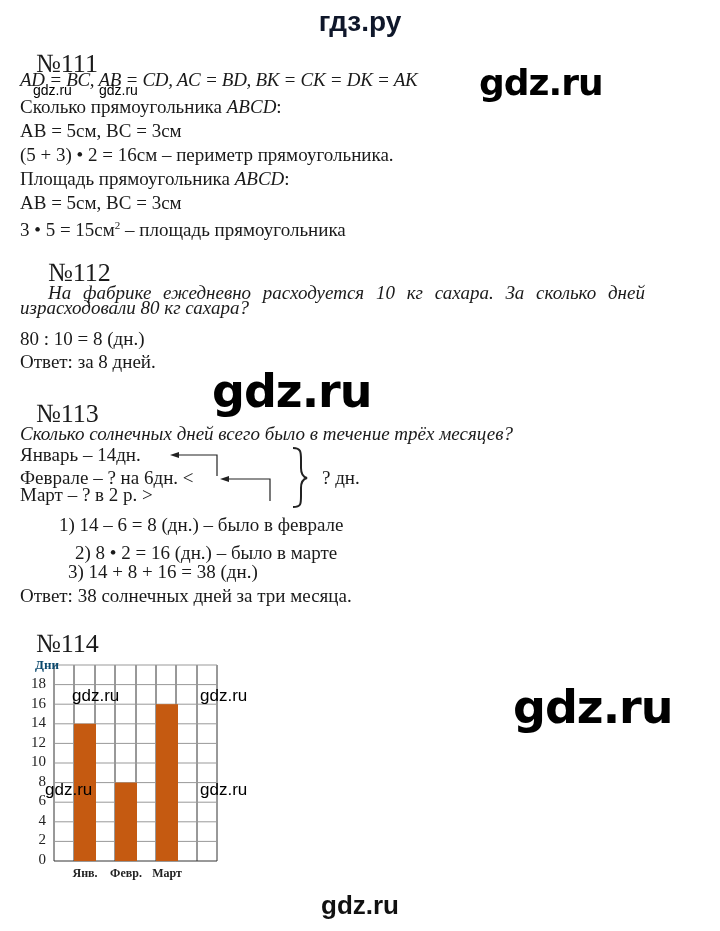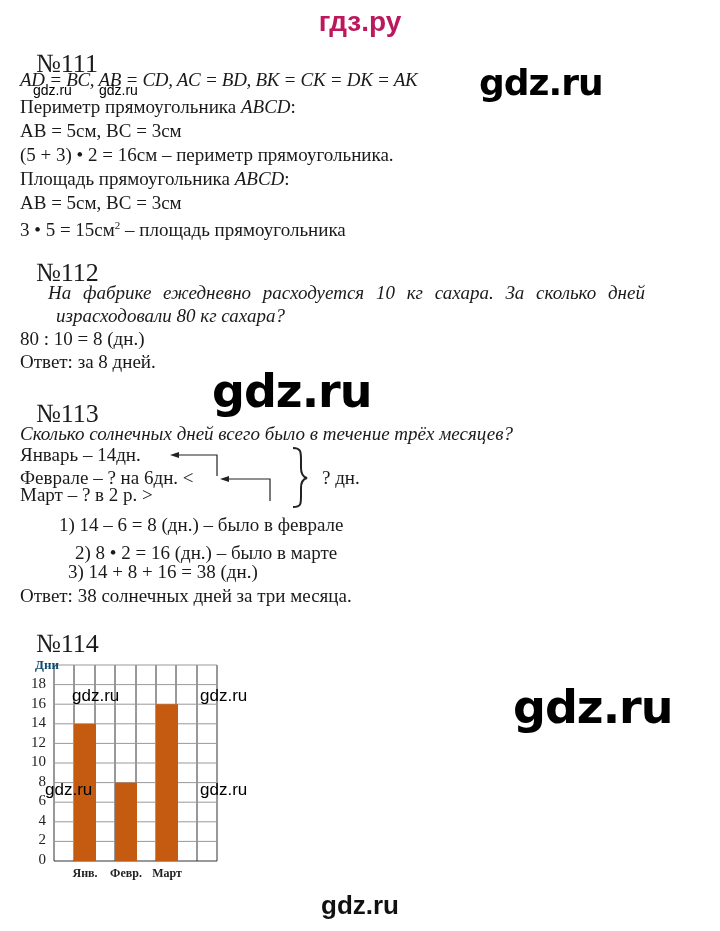--- a/index.html
+++ b/index.html
@@ -1,18 +1,18 @@
 <!DOCTYPE html>
 <html><head>
 <meta charset="utf-8">
 <style>
   html, body { margin:0; padding:0; background:#ffffff; }
   body { width:720px; height:931px; position:relative; overflow:hidden; font-family:"Liberation Serif", serif; color:#1a1a1a; }
   .abs { position:absolute; white-space:nowrap; }
-  .site-title { left:0; width:720px; top:6px; text-align:center; font-family:"Liberation Sans", sans-serif; font-weight:bold; font-size:28px; color:#be185d; }
+  .site-title { left:0; width:720px; top:6px; text-align:center; font-family:"Liberation Sans", sans-serif; font-weight:bold; font-size:28px; color:#0f172a; }
   .num { font-weight:normal; font-size:26px;margin-left:16px; }
   .line { font-size:19px; line-height:22px; }
   .it { font-style:italic; }
   .wm-big { font-family:"DejaVu Sans", sans-serif; font-weight:bold; color:#000; letter-spacing:-1px; }
   .wm-small { font-family:"Liberation Sans", sans-serif; font-size:17px; color:#000; }
   .wm-bottom { font-family:"Liberation Sans", sans-serif; font-weight:bold; font-size:26px; color:#111; }
   sup { font-size:11px; }
   
   .chart { position:absolute; left:0; top:0; }
   .tick { font-size:15px; color:#222; text-align:right; width:26px; }
@@ -24,35 +24,35 @@
 
 <div class="abs site-title">гдз.ру</div>
 
 <div class="abs num" style="left:20px; top:49px;">№111</div>
 <div class="abs line it" style="left:20px; top:69px; letter-spacing:-0.3px;">AD = BC,  AB = CD,  AC = BD,  BK = CK = DK = AK</div>
 <div class="abs wm-small" style="left:33px; top:82px; font-size:14px;">gdz.ru</div>
 <div class="abs wm-small" style="left:99px; top:82px; font-size:14px;">gdz.ru</div>
 <div class="abs wm-big" style="left:479px; top:62px; font-size:36px;">gdz.ru</div>
 
 <div class="abs line" style="left:20px; top:96px;">
-  <span>Периметр прямоугольника </span><span class="it">ABCD</span><span>:</span>
+  <span>Сколько прямоугольника </span><span class="it">ABCD</span><span>:</span>
 </div>
 <div class="abs line" style="left:20px; top:120px;">AB = 5см, BC = 3см</div>
 <div class="abs line" style="left:20px; top:144px;">(5 + 3)  • 2 = 16см – периметр прямоугольника.</div>
 <div class="abs line" style="left:20px; top:168px;">
   <span>Площадь прямоугольника </span><span class="it">ABCD</span><span>:</span>
 </div>
 <div class="abs line" style="left:20px; top:192px;">AB = 5см, BC = 3см</div>
 <div class="abs line" style="left:20px; top:214px;">
   <span>3 • 5 = 15см</span><sup>2</sup><span> – площадь прямоугольника</span>
 </div>
 
-<div class="abs num" style="left:20px; top:258px;">№112</div>
+<div class="abs num" style="left:32px; top:258px;">№112</div>
 <div class="abs line it" style="left:48px; top:282px; width:654px; word-spacing:7px;">На фабрике ежедневно расходуется 10 кг сахара. За сколько дней</div>
-<div class="abs line it" style="left:20px; top:305px;margin-left:36px;">израсходовали 80 кг сахара?</div>
+<div class="abs line it" style="left:20px; top:297px;">израсходовали 80 кг сахара?</div>
 <div class="abs line" style="left:20px; top:328px;">80 : 10 = 8 (дн.)</div>
 <div class="abs line" style="left:20px; top:351px;">Ответ: за 8 дней.</div>
 
 <div class="abs wm-big" style="left:212px; top:364px; font-size:46px;">gdz.ru</div>
 
 <div class="abs num" style="left:20px; top:399px;">№113</div>
 <div class="abs line it" style="left:20px; top:423px;">Сколько солнечных дней всего было в течение трёх месяцев?</div>
 <div class="abs line" style="left:20px; top:444px;">Январь – 14дн.</div>
 <div class="abs line" style="left:20px; top:467px;">Феврале – ? на 6дн. &lt;</div>
 <div class="abs line" style="left:20px; top:484px;">Март – ? в 2 р. &gt;</div>

